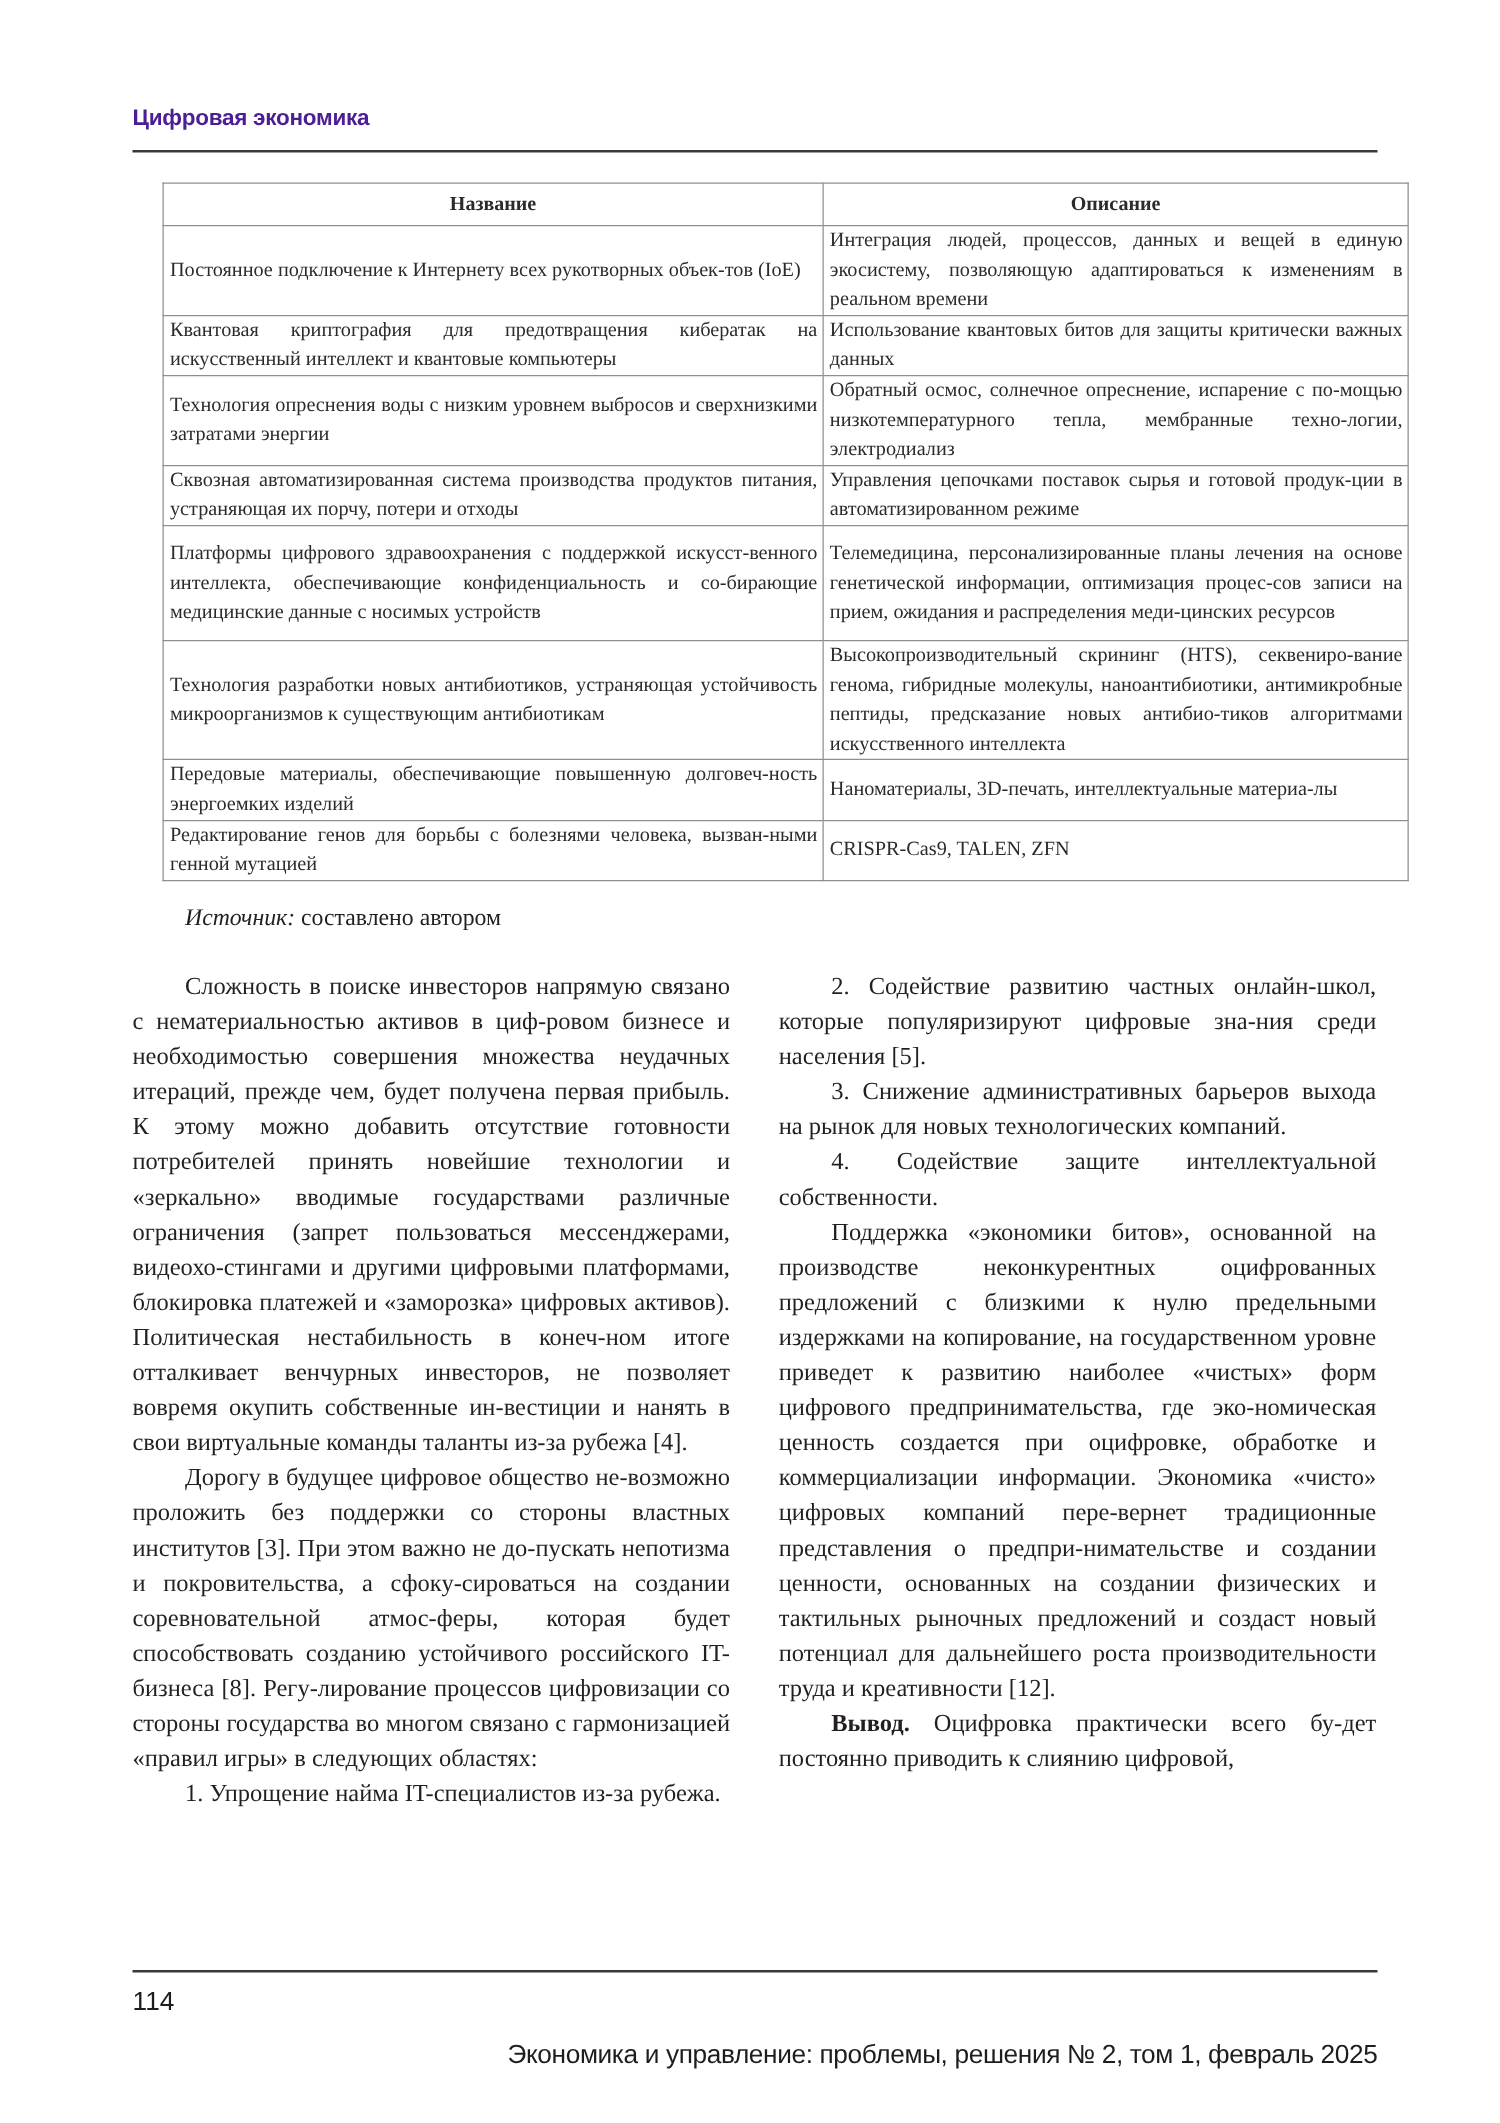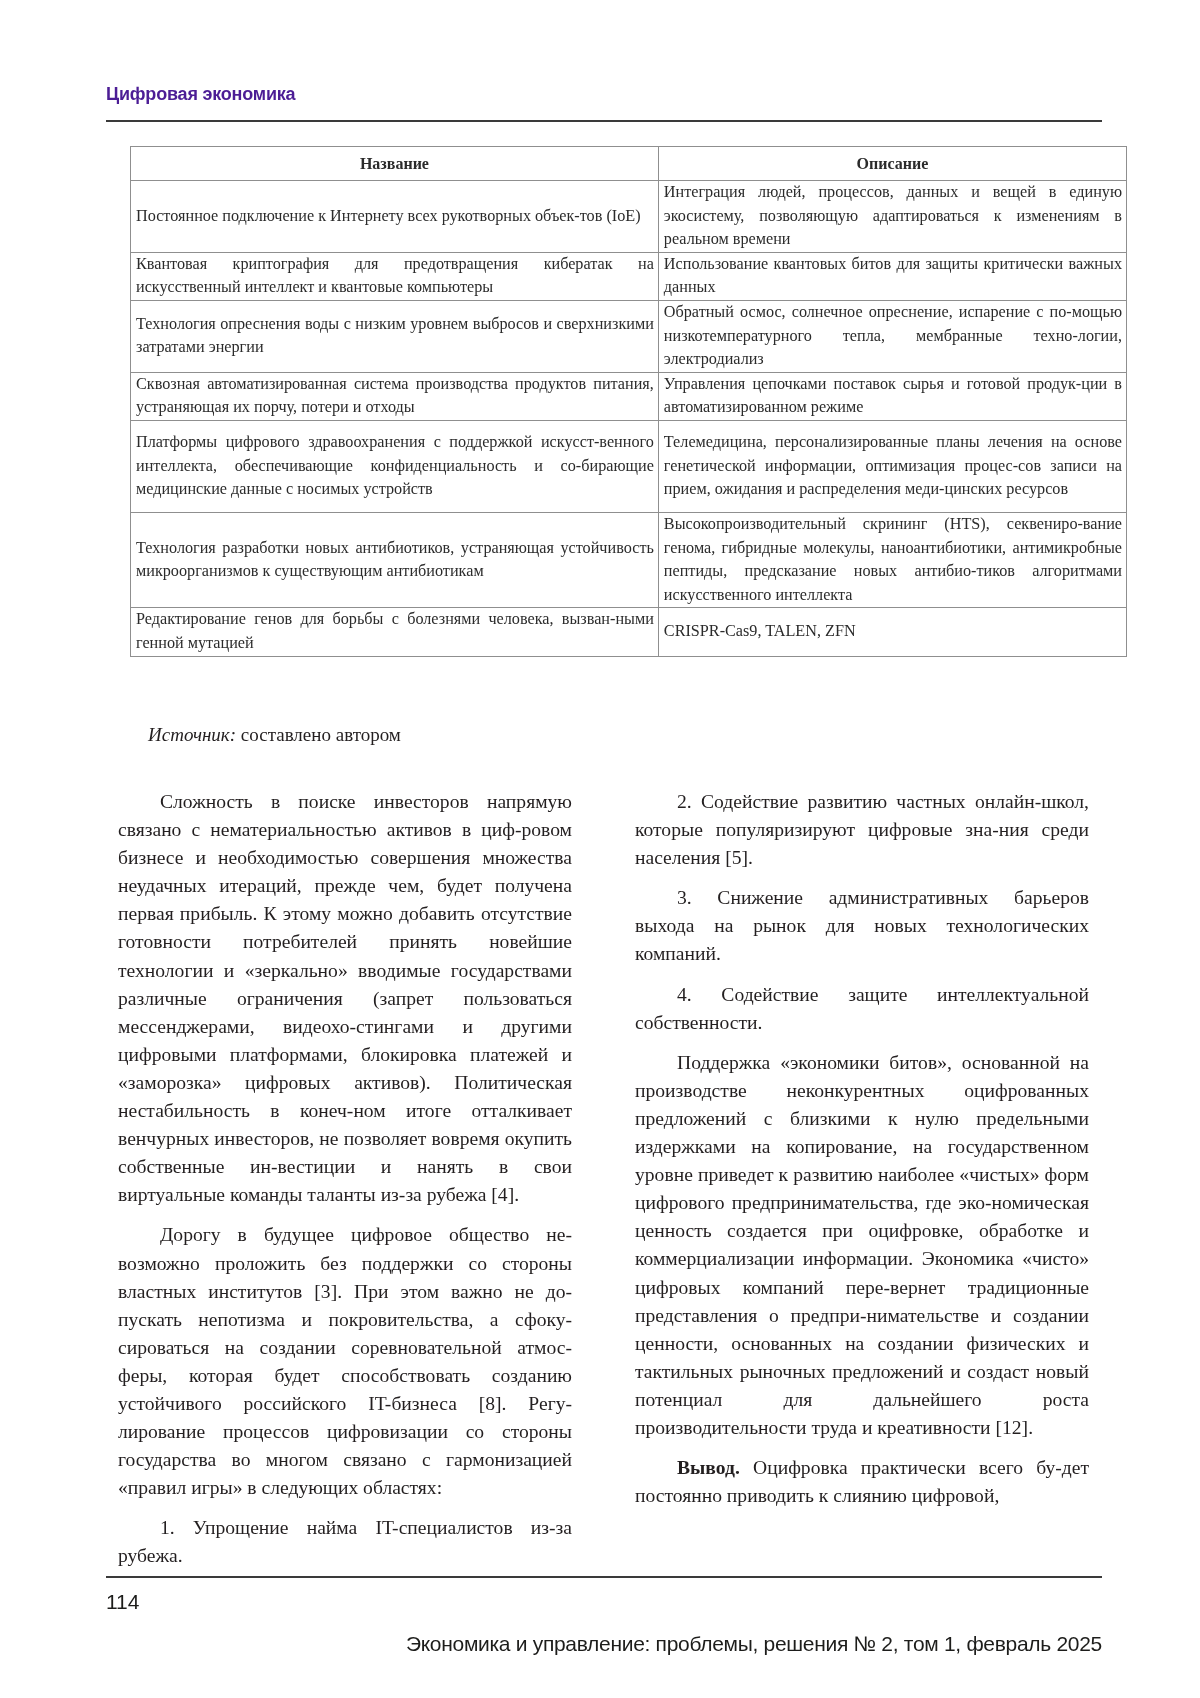--- a/index.html
+++ b/index.html
@@ -25,21 +25,21 @@
     font-family: "Liberation Serif", serif; font-size: 19px; color: #231f20;
   }
   .source i { font-style: italic; }
   .col {
     position: absolute; top: 776px; width: 478px;
     font-family: "Liberation Serif", serif; font-size: 19.6px; line-height: 28.1px; color: #231f20;
     text-align: justify; hyphens: manual;
   }
   .col.left { left: 106px; }
   .col.right { left: 623px; }
-  .col p { margin: 12px; text-indent: 42px; }
+  .col p { margin: 0; text-indent: 42px; }
   .col p.li { text-indent: 42px; }
   .col b { font-weight: bold; }
   .foot-rule { position: absolute; left: 106px; top: 1576px; width: 996px; height: 2px; background: #3a3a3a; }
   .page-num {
     position: absolute; left: 106px; top: 1590px;
     font-family: "Liberation Sans", sans-serif; font-size: 21px; color: #1d1d1b;
   }
   .journal {
     position: absolute; right: 98px; top: 1590px;
     font-family: "Liberation Sans", sans-serif; font-size: 21px; color: #1d1d1b; letter-spacing: -0.3px; margin-top: 42px;
@@ -77,20 +77,24 @@
     </tr>
     <tr style="height:92px">
       <td class="c1">Платформы цифрового здравоохранения с поддержкой искусст-венного интеллекта, обеспечивающие конфиденциальность и со-бирающие медицинские данные с носимых устройств</td>
       <td class="c2">Телемедицина, персонализированные планы лечения на основе генетической информации, оптимизация процес-сов записи на прием, ожидания и распределения меди-цинских ресурсов</td>
     </tr>
     <tr style="height:92px">
       <td class="c1">Технология разработки новых антибиотиков, устраняющая устойчивость микроорганизмов к существующим антибиотикам</td>
       <td class="c2">Высокопроизводительный скрининг (HTS), секвениро-вание генома, гибридные молекулы, наноантибиотики, антимикробные пептиды, предсказание новых антибио-тиков алгоритмами искусственного интеллекта</td>
     </tr>
     <tr style="height:46px">
+      <td class="c1">Передовые материалы, обеспечивающие повышенную долговеч-ность энергоемких изделий</td>
+      <td class="c2">Наноматериалы, 3D-печать, интеллектуальные материа-лы</td>
+    </tr>
+    <tr style="height:46px">
       <td class="c1">Редактирование генов для борьбы с болезнями человека, вызван-ными генной мутацией</td>
       <td class="c2">CRISPR-Cas9, TALEN, ZFN</td>
     </tr>
   </tbody>
 </table>
 
 <div class="source"><i>Источник:</i><span> составлено автором</span></div>
 
 <div class="col left">
   <p>Сложность в поиске инвесторов напрямую связано с нематериальностью активов в циф-ровом бизнесе и необходимостью совершения множества неудачных итераций, прежде чем, будет получена первая прибыль. К этому можно добавить отсутствие готовности потребителей принять новейшие технологии и «зеркально» вводимые государствами различные ограничения (запрет пользоваться мессенджерами, видеохо-стингами и другими цифровыми платформами, блокировка платежей и «заморозка» цифровых активов). Политическая нестабильность в конеч-ном итоге отталкивает венчурных инвесторов, не позволяет вовремя окупить собственные ин-вестиции и нанять в свои виртуальные команды таланты из-за рубежа [4].</p>

